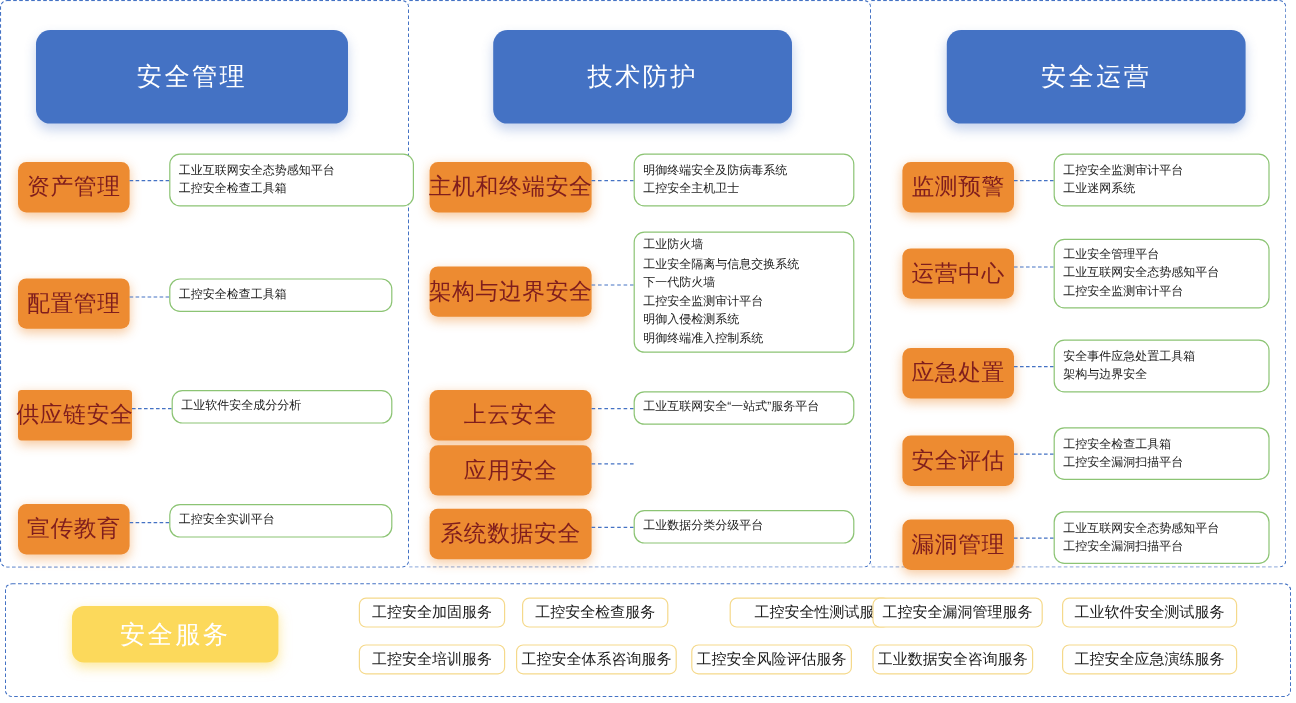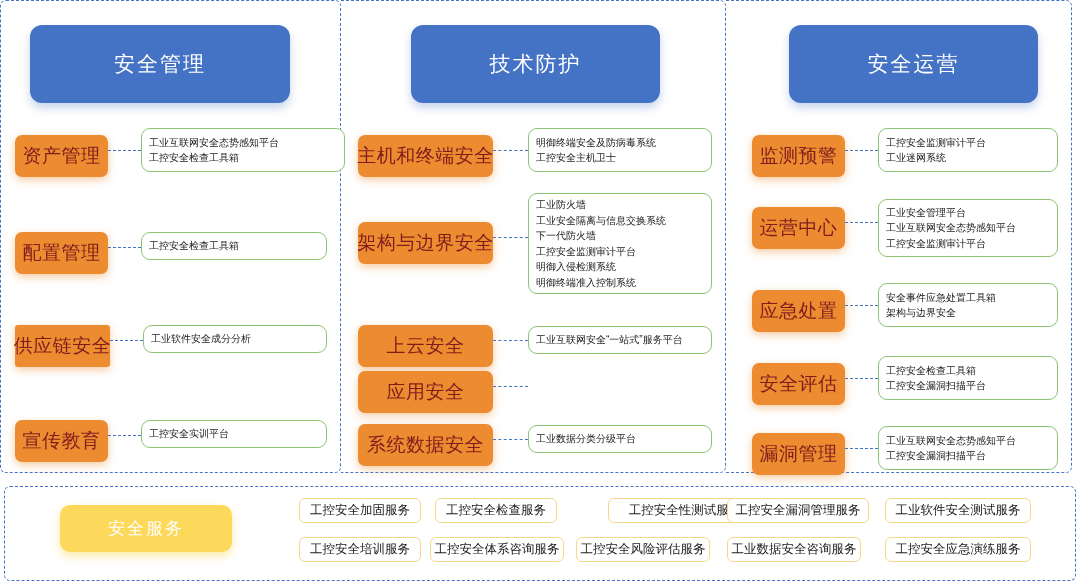--- a/index.html
+++ b/index.html
@@ -81,21 +81,21 @@
     border-top:1.4px dashed #4472C4;
   }
 
   
   #svc-pill{
     position:absolute;
     left:60px;top:505px;width:172px;height:47px;
     background:#FCD95B;
     border-radius:10px;
     display:flex;align-items:center;justify-content:center;
-    color:#ffffff;font-size:17px;letter-spacing:2px;
+    color:#ffffff;font-size:21px;letter-spacing:2px;
     box-shadow:0 4px 10px rgba(252,217,91,.55);
   }
   .tag{
     position:absolute;
     height:25px;
     border:1.2px solid #F5D98B;
     border-radius:6px;
     background:#ffffff;
     display:flex;align-items:center;justify-content:center;
     font-size:12.5px;color:#1a1a1a;

